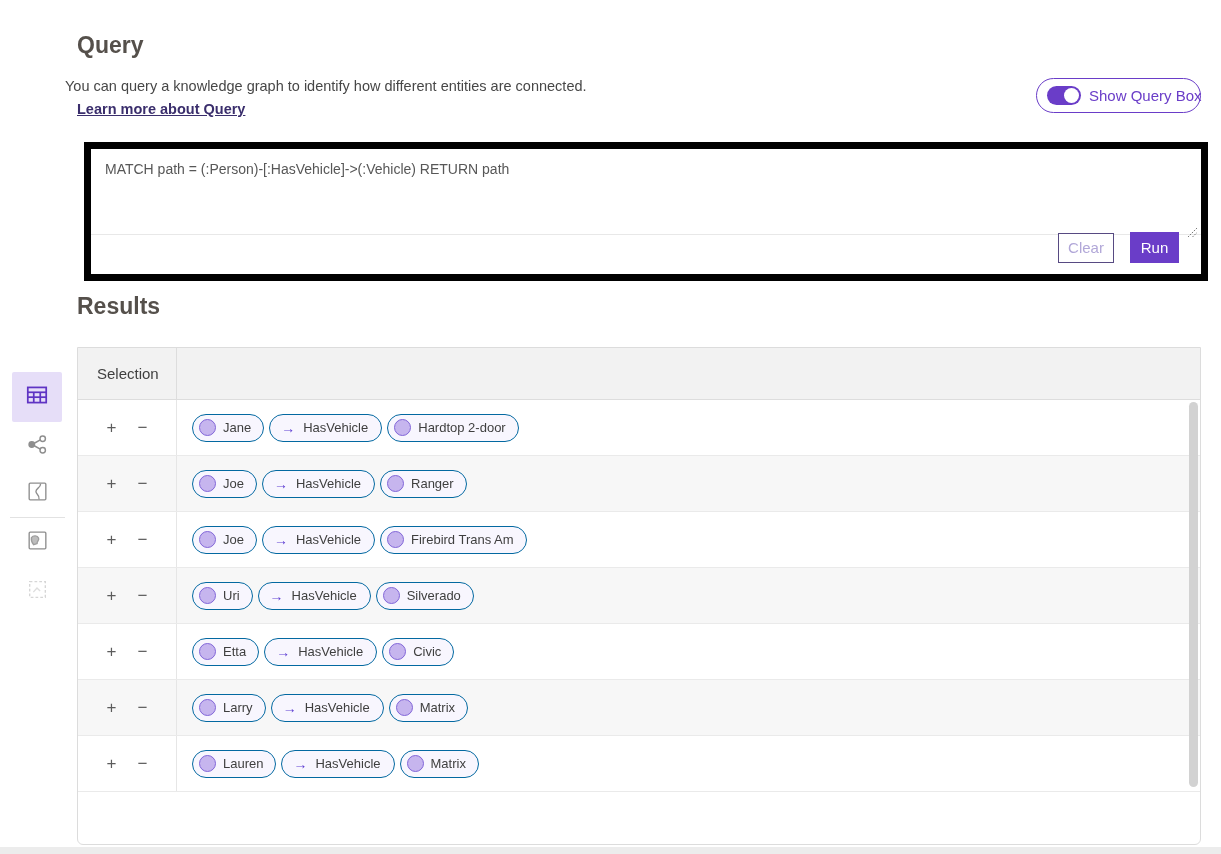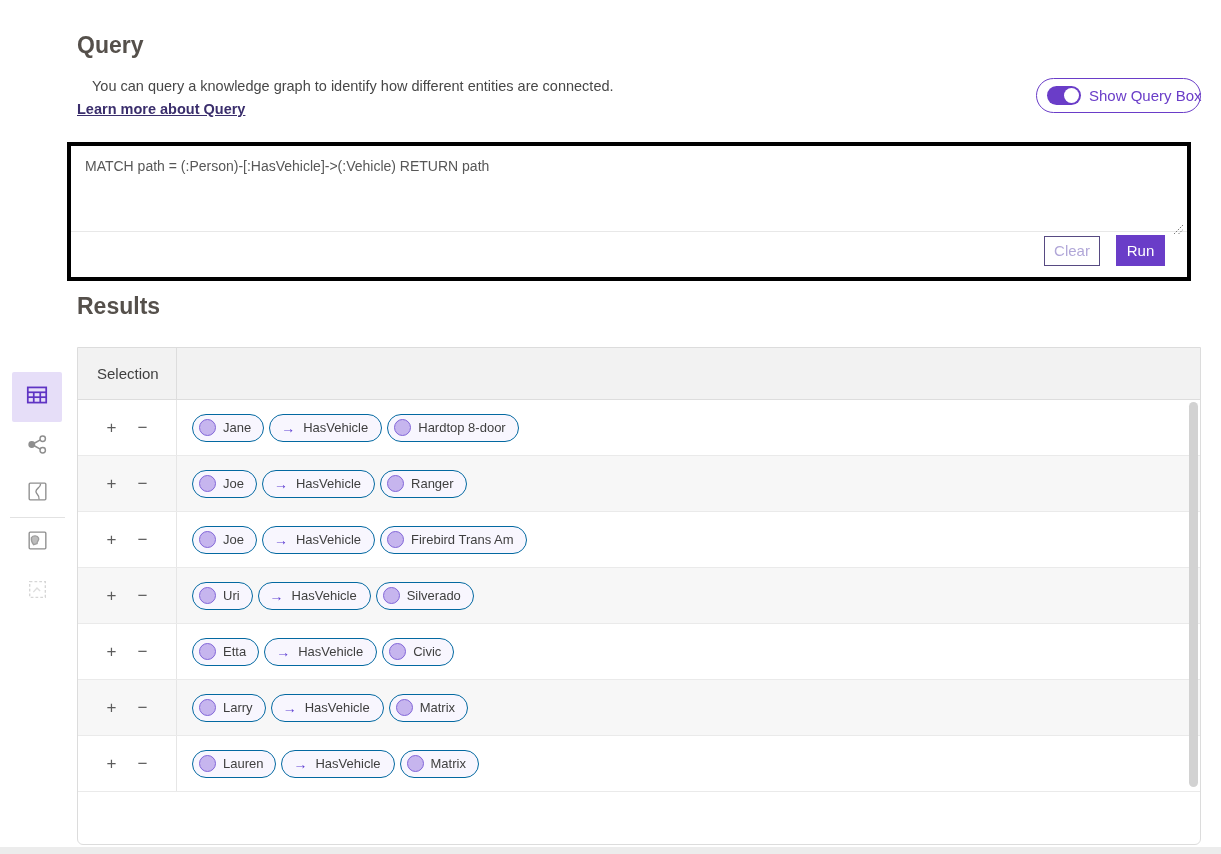--- a/index.html
+++ b/index.html
@@ -2,34 +2,34 @@
 <html><head>
 <meta charset="utf-8">
 <style>
   * { margin:0; padding:0; box-sizing:border-box; }
   html,body { width:1221px; height:854px; background:#ffffff; overflow:hidden;
     font-family:"Liberation Sans", sans-serif; }
   body { position:relative; }
 
   
   .page-title { position:absolute; left:77px; top:32px; font-size:23px; font-weight:bold; color:#55504b; }
-  .query-desc { position:absolute; left:92px; top:78px; font-size:14.5px; color:#474747; }
+  .query-desc { position:absolute; left:65px; top:78px; font-size:14.5px; color:#474747; }
   .learn-link { position:absolute; left:77px; top:101px; font-size:14.5px; font-weight:bold;
     color:#3a2e6c; text-decoration:underline; cursor:pointer; }
 
   .toggle-pill { position:absolute; left:1036px; top:78px; width:165px; height:35px;
     border:1px solid #6a3dc8; border-radius:18px; background:#fff; display:flex;
     align-items:center; padding-left:10px; cursor:pointer; }
   .toggle-track { width:34px; height:19px; border-radius:10px; background:#6a3dc8; position:relative; flex:0 0 auto; }
   .toggle-knob { position:absolute; right:2px; top:2px; width:15px; height:15px; border-radius:50%; background:#fff; }
   .toggle-label { margin-left:8px; font-size:15px; color:#6a3dc8; white-space:nowrap; }
 
   
-  .query-box { position:absolute; left:67px; top:142px; width:1124px; height:139px;
-    border:4px solid #000000; background:#fff; }
+  .query-box { position:absolute; left:84px; top:142px; width:1124px; height:139px;
+    border:7px solid #000000; background:#fff; }
   .query-textarea { display:block; width:100%; height:86px; border:none; outline:none; resize:none;
     border-bottom:1px solid #e8e8e8; padding:12px 14px; font-size:14px; color:#575757;
     font-family:"Liberation Sans", sans-serif; background:transparent; }
   .resize-grip { position:absolute; right:3px; top:75px; }
   .query-actions { position:absolute; right:22px; bottom:11px; display:flex; gap:16px; align-items:center; }
   .btn-clear { width:56px; height:30px; background:#fff; border:1px solid #574a82; color:#b1a7d8;
     font-size:15px; cursor:pointer; font-family:"Liberation Sans", sans-serif; }
   .btn-run { width:49px; height:31px; background:#6a3dc8; border:none; color:#ffffff;
     font-size:15px; cursor:pointer; font-family:"Liberation Sans", sans-serif; }
 
@@ -170,21 +170,21 @@
         <span class="pill pill-node">
             <span class="node-circle"></span>
             <span>Jane</span>
           </span>
         <span class="pill pill-edge">
             <span class="edge-arrow">→</span>
             <span>HasVehicle</span>
           </span>
         <span class="pill pill-node">
             <span class="node-circle"></span>
-            <span>Hardtop 8-door</span>
+            <span>Hardtop 2-door</span>
           </span>
       </div>
     </div>
 
     <div class="trow alt">
       <div class="td-selection">
         <button class="rowbtn">+</button>
         <button class="rowbtn">−</button>
       </div>
       <div class="td-value">

